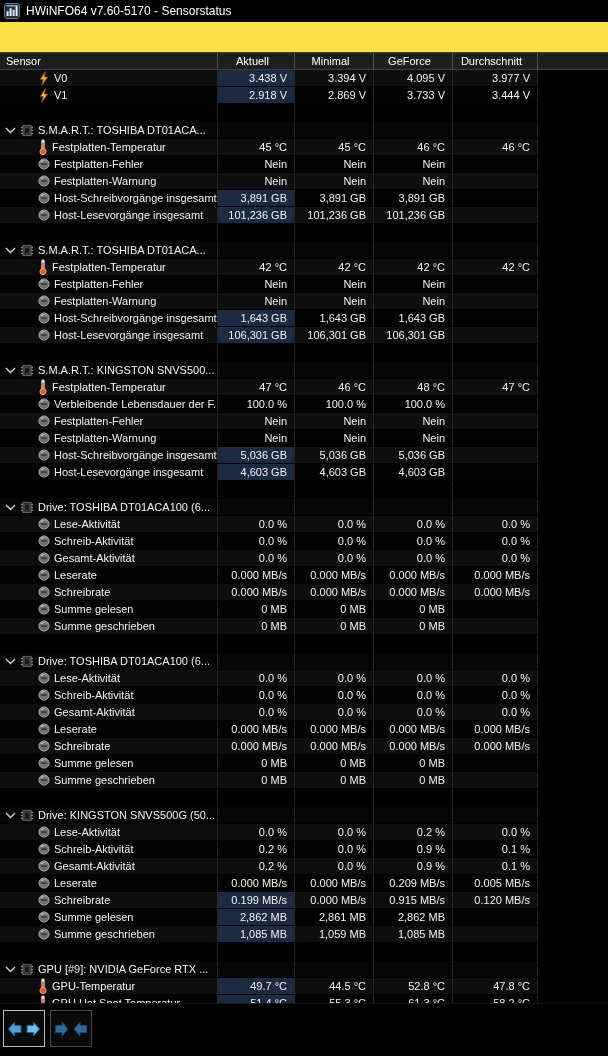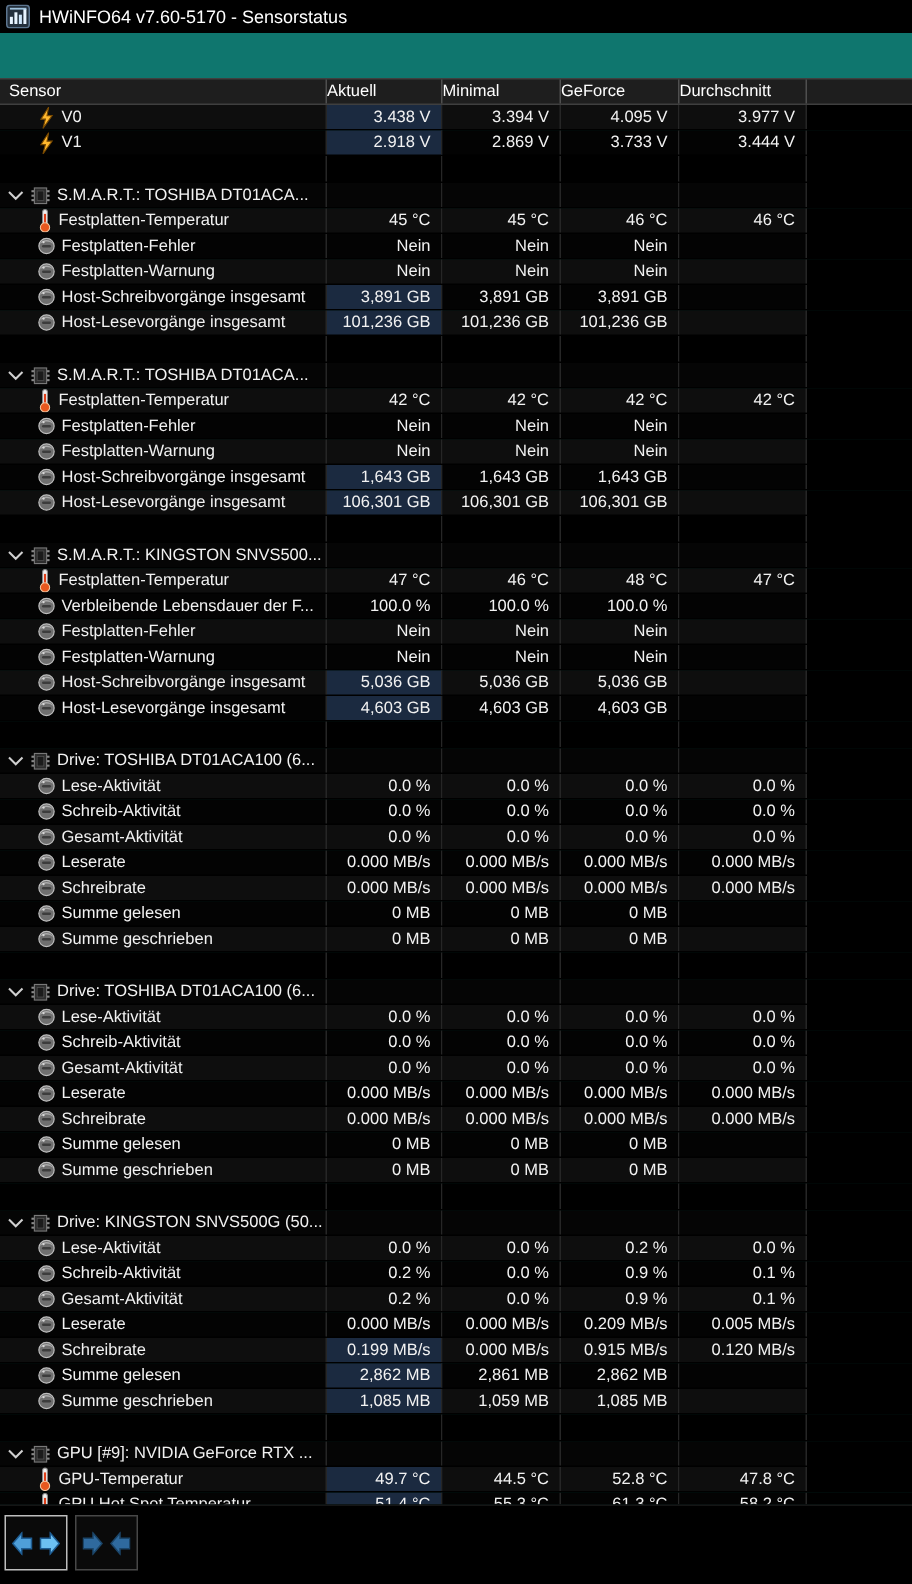--- a/index.html
+++ b/index.html
@@ -1,35 +1,35 @@
 <!DOCTYPE html>
 <html><head>
 <meta charset="utf-8">
 <style>
   html,body{margin:0;padding:0;background:#000;}
   body{width:608px;height:1056px;overflow:hidden;font-family:"Liberation Sans",sans-serif;}
-  .window{width:608px;height:1056px;background:#0f766e;display:flex;flex-direction:column;}
+  .window{width:608px;height:1056px;background:#fde047;display:flex;flex-direction:column;}
   
   .titlebar{height:22px;flex:0 0 22px;display:flex;align-items:center;gap:6px;padding-left:4px;background:#000;}
   .titlebar .title{color:#ffffff;font-size:12px;white-space:nowrap;}
   .appicon{width:16px;height:16px;display:inline-flex;}
   
   .colheader{flex:0 0 18px;height:18px;display:grid;grid-template-columns:218px 77px 79px 79px 85px 1fr;background:#1e1e1e;border-top:1px solid #3f3f3f;border-bottom:1px solid #3f3f3f;box-sizing:border-box;margin-top:30px;}
-  .hc{font-size:11px;color:#ffffff;text-align:left;padding:1px 7px 0 0;border-right:1px solid #4f4f4f;line-height:15px;box-sizing:border-box;white-space:nowrap;overflow:hidden;}
+  .hc{font-size:11px;color:#ffffff;text-align:center;padding:1px 7px 0 0;border-right:1px solid #4f4f4f;line-height:15px;box-sizing:border-box;white-space:nowrap;overflow:hidden;}
   .hc.first{text-align:left;padding-left:6px;}
   .hc.fill{border-right:none;}
   
   .tbl{flex:0 0 auto;}
   .row{display:grid;grid-template-columns:218px 77px 79px 79px 85px 1fr;height:17px;border-bottom:1px solid #000;box-sizing:border-box;background:#000;}
   .row .cell{border-right:1px solid #262626;box-sizing:border-box;background:#030303;overflow:hidden;}
   .row.alt .cell{background:#0e0e0e;}
   .cell.fill{border-right:none;background:#000 !important;}
   .cell.val{font-size:11px;color:#f2f2f2;text-align:right;padding-right:7px;line-height:16px;white-space:nowrap;}
   .cell.hl{background:#1b2a40 !important;}
-  .cell.label{display:flex;align-items:center;gap:4px;padding-left:25px;font-size:11px;color:#f2f2f2;white-space:nowrap;}
+  .cell.label{display:flex;align-items:center;gap:4px;padding-left:38px;font-size:11px;color:#f2f2f2;white-space:nowrap;}
   .ghead .cell{background:#050505;}
   .cell.ghlabel{padding-left:5px;}
   .gtext{}
   .spacer{height:18px;}
   .spacer .cell{background:#000 !important;}
   .partial{height:8px;overflow:hidden;border-bottom:none;}
   .partial .cell{height:16px;}
   .ico{display:inline-flex;align-items:center;justify-content:center;flex:0 0 auto;}
   
   .toolbar{flex:1;background:#000;border-top:1px solid #151515;display:flex;align-items:flex-start;padding:6px 0 0 3px;gap:5px;box-sizing:border-box;}

